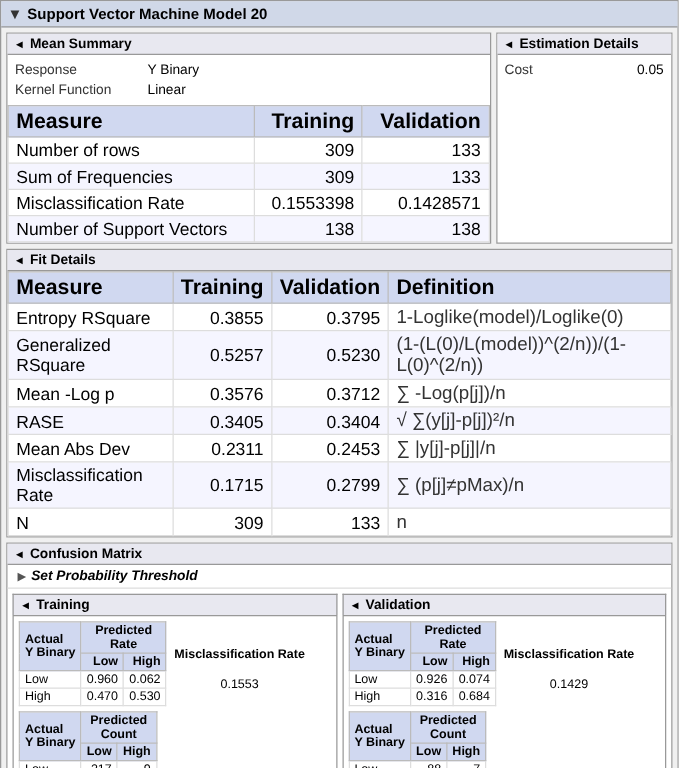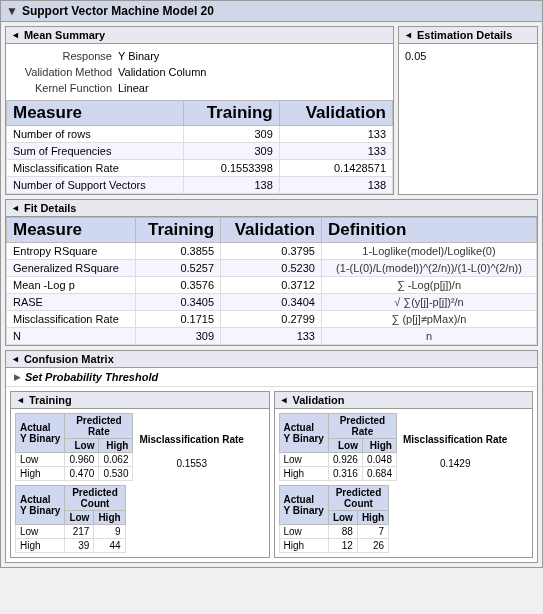--- a/index.html
+++ b/index.html
@@ -44,21 +44,20 @@
       margin-right: 4px;
       font-size: 9px;
     }
     .info-table {
       padding: 4px 6px;
     }
     .info-row {
       display: flex;
       gap: 6px;
       line-height: 16px;
-      text-align: right;
     }
     .info-label {
       color: #333;
       min-width: 100px;
     }
     .info-value {
       color: #000;
     }
     .data-table {
       width: 100%;
@@ -72,34 +71,34 @@
       font-weight: bold;
       font-size: 17px;
     }
     .data-table th.left {
       text-align: left;
     }
     .data-table td {
       border: 1px solid #ddd;
       padding: 2px 6px;
       text-align: right;
-      font-size: 11px;
+      font-size: 14px;
     }
     .data-table td.left {
       text-align: left;
     }
     .data-table tr:nth-child(even) {
       background: #f5f5ff;
     }
     .fit-table th.def {
       text-align: left;
     }
     .fit-table td.def {
-      text-align: center;
-      font-size: 11px;
+      text-align: left;
+      font-size: 15px;
       color: #333;
     }
     .confusion-section {
       border: 1px solid #999;
       margin: 4px;
       background: white;
     }
     .confusion-section .section-header {
       background: #e8e8f0;
     }
@@ -211,24 +210,20 @@
 
     <div class="section" style="flex:1; margin:0; margin-right:4px;">
       <div class="section-header">
         <span class="triangle">◄</span>
         <span>Mean Summary</span>
       </div>
       <div class="info-table">
         <div class="info-row">
           <span class="info-label">Response</span>
           <span class="info-value">Y Binary</span>
-        </div>
-        <div class="info-row">
-          <span class="info-label">Validation Method</span>
-          <span class="info-value">Validation Column</span>
         </div>
         <div class="info-row">
           <span class="info-label">Kernel Function</span>
           <span class="info-value">Linear</span>
         </div>
       </div>
       <table class="data-table">
         <thead>
           <tr>
             <th class="left">Measure</th>
@@ -261,20 +256,21 @@
       </table>
     </div>
 
     <div class="section" style="min-width:140px; margin:0;">
       <div class="section-header">
         <span class="triangle">◄</span>
         <span>Estimation Details</span>
       </div>
       <div class="info-table">
         <div class="info-row">
+          <span class="info-label">Cost</span>
           <span class="info-value">0.05</span>
         </div>
       </div>
     </div>
   </div>
 
   <div class="section" style="margin:4px;">
     <div class="section-header">
       <span class="triangle">◄</span>
       <span>Fit Details</span>
@@ -307,20 +303,26 @@
             <td class="">0.3712</td>
             <td class="left def">∑ -Log(p[j])/n</td>
           </tr>
           <tr>
             <td class="left">RASE</td>
             <td class="">0.3405</td>
             <td class="">0.3404</td>
             <td class="left def">√ ∑(y[j]-p[j])²/n</td>
           </tr>
           <tr>
+            <td class="left">Mean Abs Dev</td>
+            <td class="">0.2311</td>
+            <td class="">0.2453</td>
+            <td class="left def">∑ |y[j]-p[j]|/n</td>
+          </tr>
+          <tr>
             <td class="left">Misclassification Rate</td>
             <td class="">0.1715</td>
             <td class="">0.2799</td>
             <td class="left def">∑ (p[j]≠pMax)/n</td>
           </tr>
           <tr>
             <td class="left">N</td>
             <td class="">309</td>
             <td class="">133</td>
             <td class="left def">n</td>
@@ -421,21 +423,21 @@
                 </tr>
                 <tr>
                   <th>Low</th>
                   <th>High</th>
                 </tr>
               </thead>
               <tbody id="validation-rate-tbody">
                   <tr>
                     <td class="left">Low</td>
                     <td class="">0.926</td>
-                    <td class="">0.048</td>
+                    <td class="">0.074</td>
                   </tr>
                   <tr>
                     <td class="left">High</td>
                     <td class="">0.316</td>
                     <td class="">0.684</td>
                   </tr>
                 </tbody>
             </table>
             <div class="misclass-box">
               <div class="misclass-label">Misclassification Rate</div>

